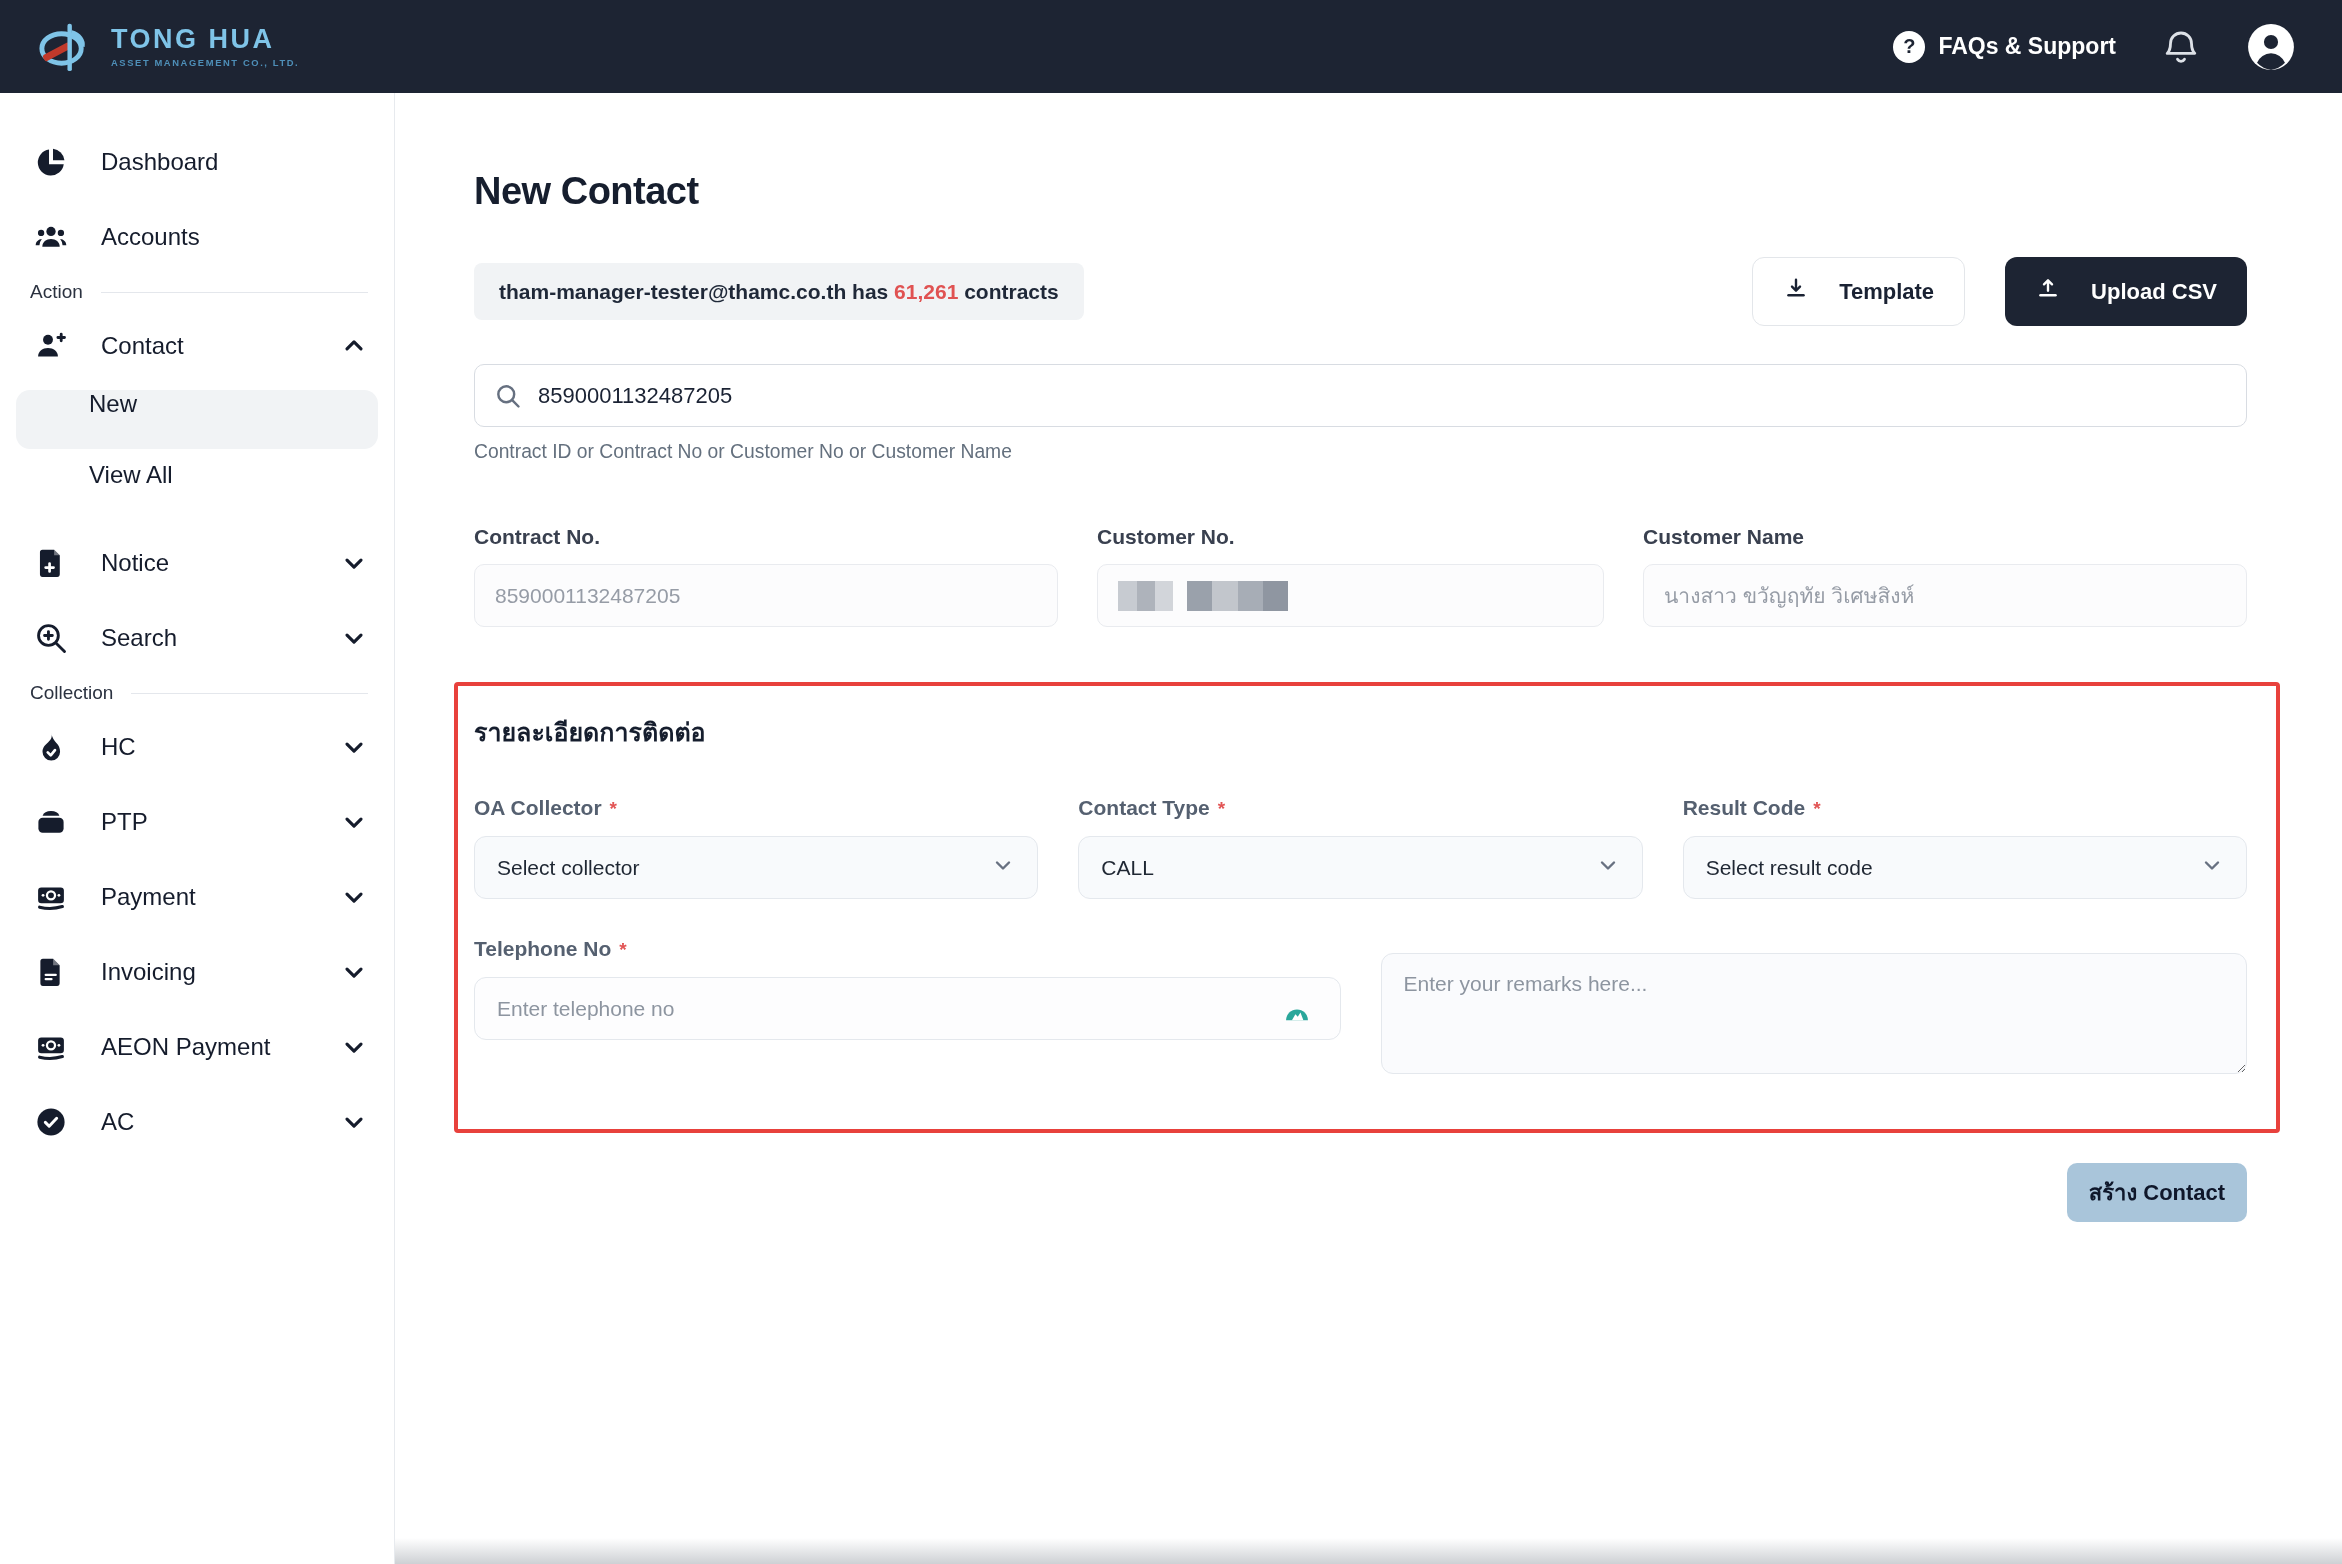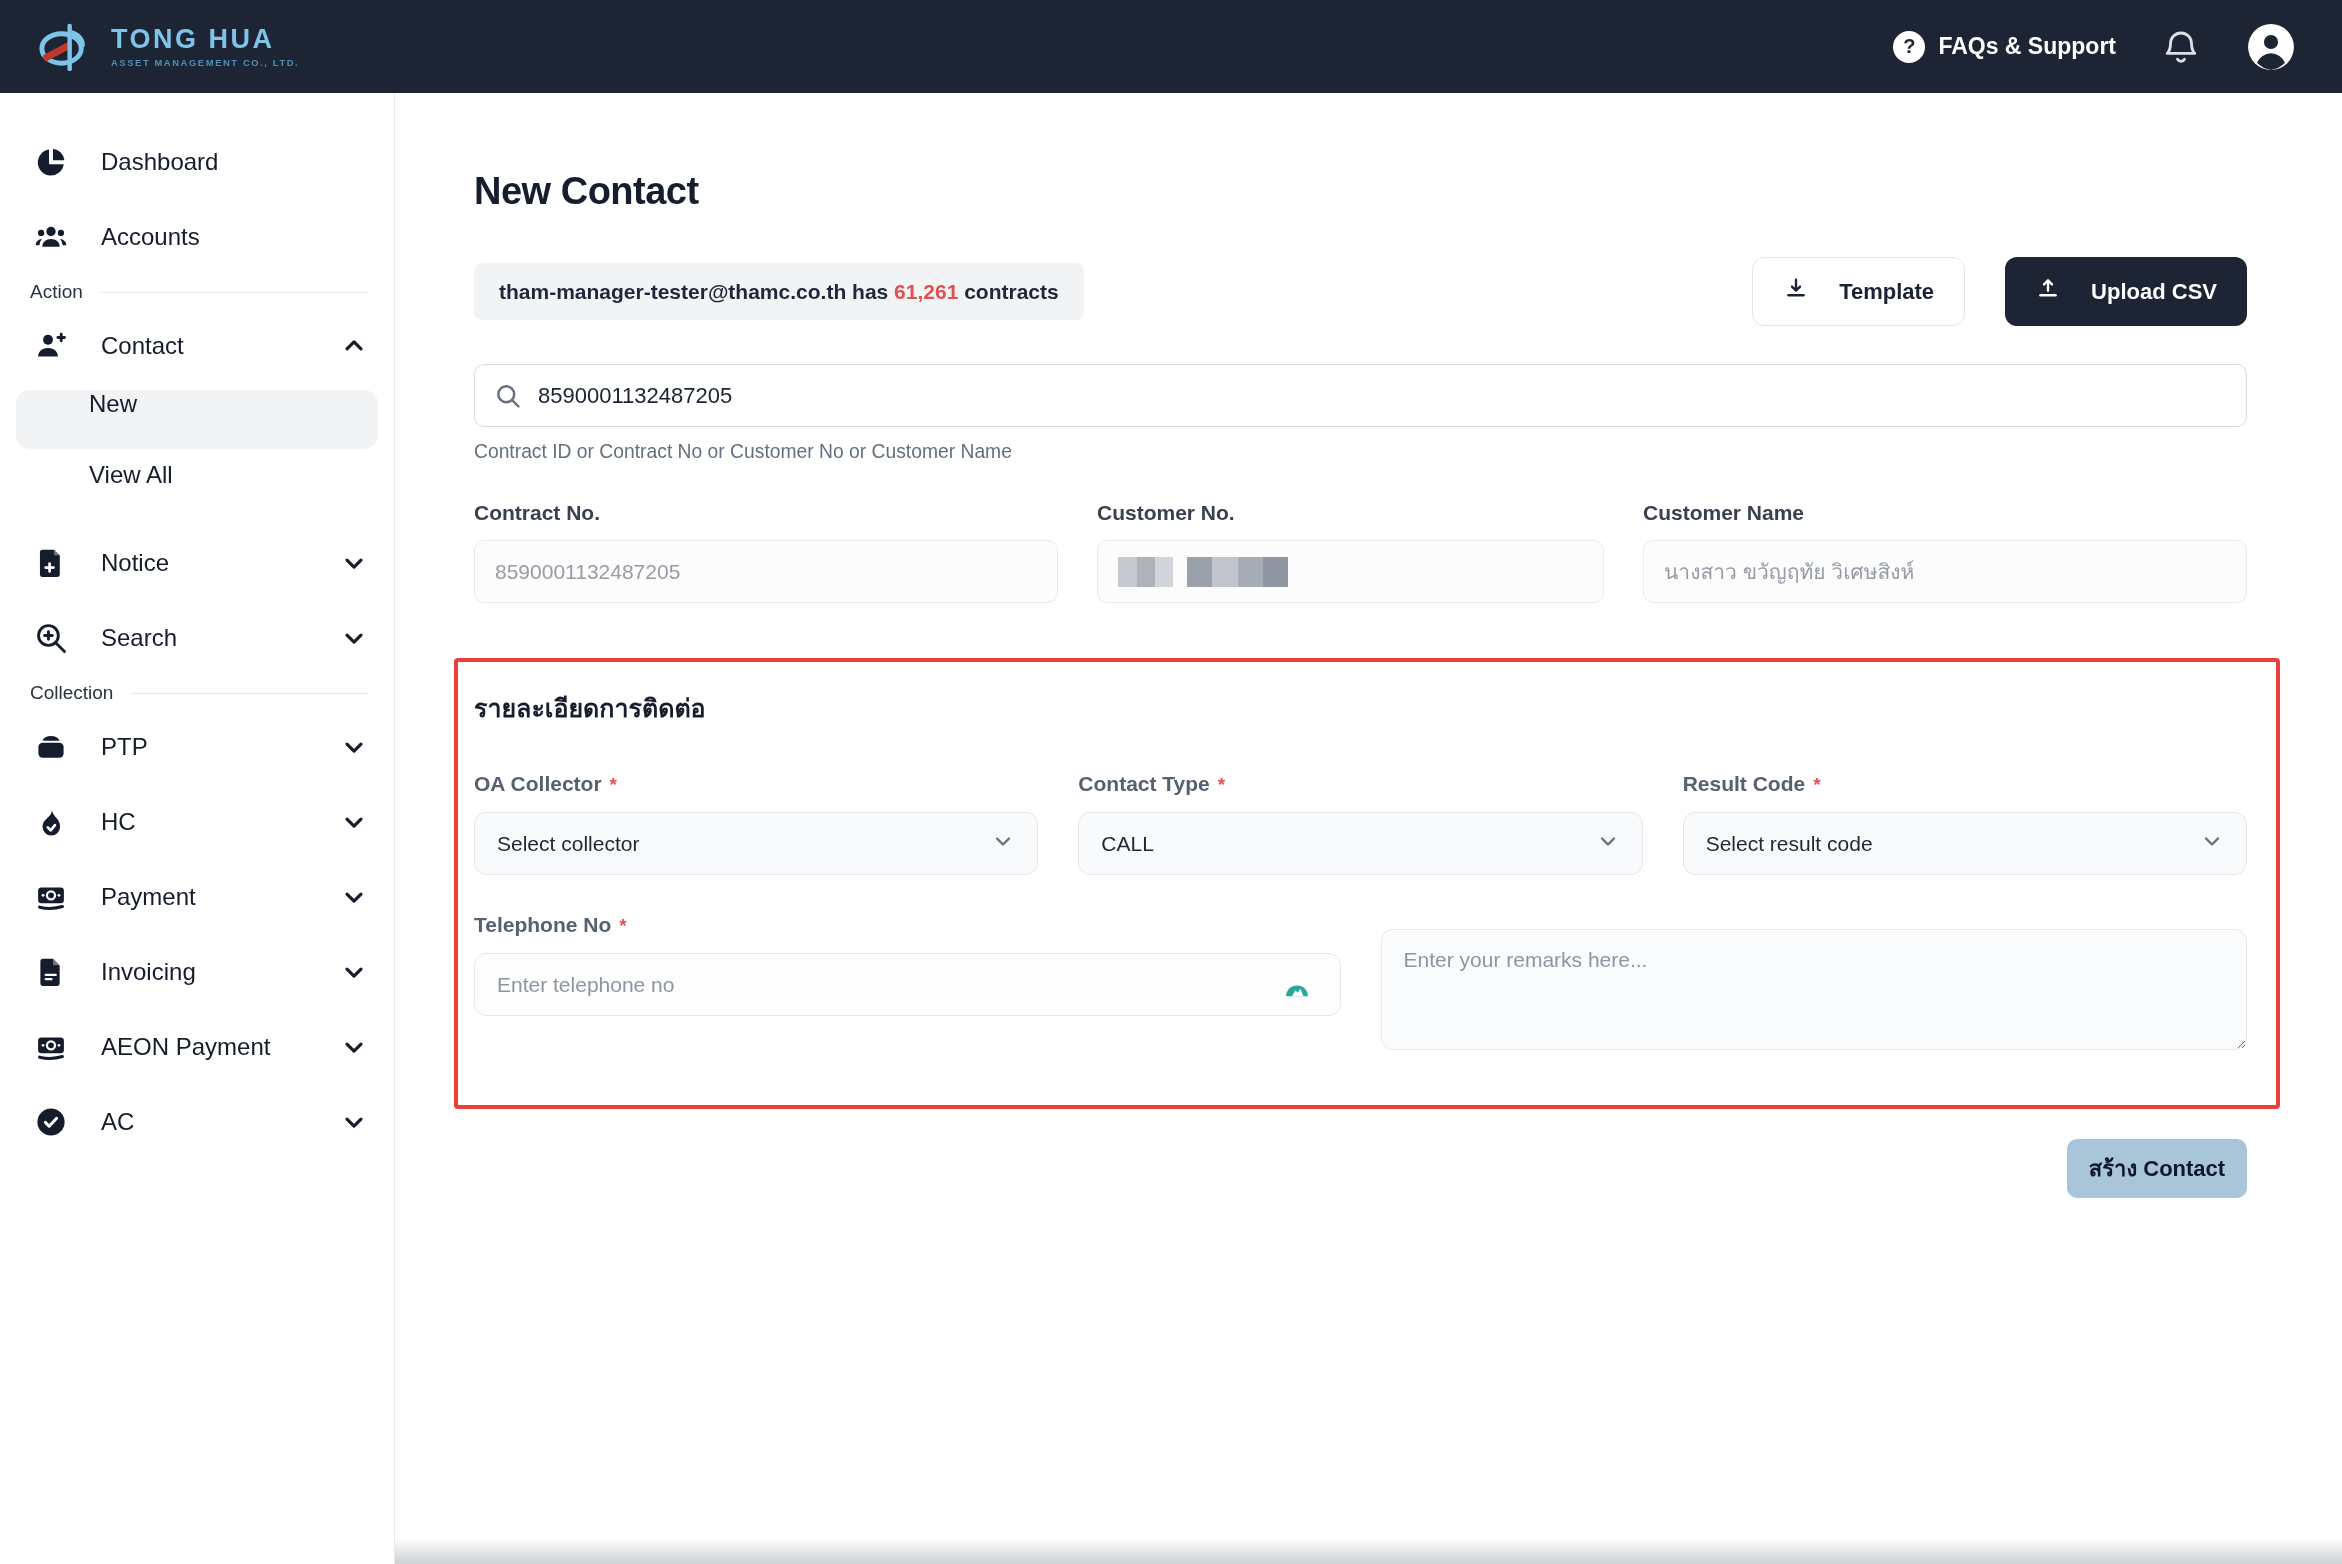--- a/index.html
+++ b/index.html
@@ -46,21 +46,21 @@
     gap:30px; padding:0 30px; cursor:pointer; border:none; font-family:inherit; }
   .btn-outline { background:#fff; border:1.5px solid #e3e6ea; color:#1a2233; }
   .btn-dark { background:#1d2433; color:#fff; }
 
   .search-wrap { position:relative; margin-top:38px; }
   .search-input { width:100%; height:63px; border:1.5px solid #d8dce2; border-radius:10px;
     padding:0 20px 0 63px; font-size:22px; color:#1a2233; background:#fff; font-family:inherit; outline:none; }
   .search-glyph { position:absolute; left:20px; top:18px; }
   .helper { margin-top:14px; font-size:19.3px; color:#64707e; }
 
-  .fields-grid { margin-top:38px; display:grid; grid-template-columns:584px 507px 1fr; column-gap:39px; }
+  .fields-grid { margin-top:62px; display:grid; grid-template-columns:584px 507px 1fr; column-gap:39px; }
   .f-label { font-size:21px; font-weight:700; color:#39404f; }
   .f-label .req, .req { color:#e25555; font-size:19px; margin-left:8px; }
   .input-ro { margin-top:15px; width:100%; height:63px; background:#fcfcfd; border:1.5px solid #e9ebef;
     border-radius:10px; padding:0 20px; font-size:21px; color:#969ca6; font-family:inherit; display:flex;
     align-items:center; }
   input.input-ro { display:block; line-height:60px; }
   .redact { display:flex; align-items:center; gap:14px; }
   .rd1 { width:55px; height:30px; background:linear-gradient(90deg,#c7cbd1 0 34%,#aeb3bb 34% 67%,#d2d5da 67% 100%); }
   .rd2 { width:101px; height:30px; background:linear-gradient(90deg,#9aa1ab 0 25%,#c2c6cc 25% 50%,#a7adb6 50% 75%,#8f96a1 75% 100%); }
 
@@ -215,41 +215,41 @@
     </span>
   </div>
 
   <div class="nav-section">
     <span>Collection</span>
       <span class="rule"></span>
   </div>
 
   <div class="nav-item">
     <span class="nicon">
+      <svg width="34" height="34" viewBox="0 0 24 24">
+        <path d="M12.2 2c1 3.2-.4 4.9-2 6.5C8.3 10.3 6 12.1 6 15.4a6.2 6.2 0 0 0 12.4 0c0-2.6-1-4.6-2.6-6.2-1.5-1.6-3.2-3.8-3.6-7.2z" fill="#151c2c"></path>
+        <path d="M9.7 15.8l2.1 2.1 3-3.7" stroke="#fff" stroke-width="1.9" fill="none" stroke-linecap="round" stroke-linejoin="round"></path>
+      </svg>
+    </span>
+    <span>HC</span>
+    <span class="chev">
+      <svg width="28" height="28" viewBox="0 0 24 24" fill="none" stroke="#151c2c" stroke-width="2.7" stroke-linecap="round" stroke-linejoin="round">
+          <path d="M6 9.5l6 6 6-6"></path>
+        </svg>
+    </span>
+  </div>
+
+  <div class="nav-item">
+    <span class="nicon">
       <svg width="36" height="36" viewBox="0 0 24 24" fill="#151c2c">
         <rect x="3.6" y="9.2" width="16.8" height="10" rx="2.8"></rect>
         <path d="M6.4 7.8a5.8 4.2 0 0 1 11.2 0z"></path>
       </svg>
     </span>
     <span>PTP</span>
-    <span class="chev">
-      <svg width="28" height="28" viewBox="0 0 24 24" fill="none" stroke="#151c2c" stroke-width="2.7" stroke-linecap="round" stroke-linejoin="round">
-          <path d="M6 9.5l6 6 6-6"></path>
-        </svg>
-    </span>
-  </div>
-
-  <div class="nav-item">
-    <span class="nicon">
-      <svg width="34" height="34" viewBox="0 0 24 24">
-        <path d="M12.2 2c1 3.2-.4 4.9-2 6.5C8.3 10.3 6 12.1 6 15.4a6.2 6.2 0 0 0 12.4 0c0-2.6-1-4.6-2.6-6.2-1.5-1.6-3.2-3.8-3.6-7.2z" fill="#151c2c"></path>
-        <path d="M9.7 15.8l2.1 2.1 3-3.7" stroke="#fff" stroke-width="1.9" fill="none" stroke-linecap="round" stroke-linejoin="round"></path>
-      </svg>
-    </span>
-    <span>HC</span>
     <span class="chev">
       <svg width="28" height="28" viewBox="0 0 24 24" fill="none" stroke="#151c2c" stroke-width="2.7" stroke-linecap="round" stroke-linejoin="round">
           <path d="M6 9.5l6 6 6-6"></path>
         </svg>
     </span>
   </div>
 
   <div class="nav-item">
     <span class="nicon">
       <svg width="36" height="36" viewBox="0 0 24 24">

